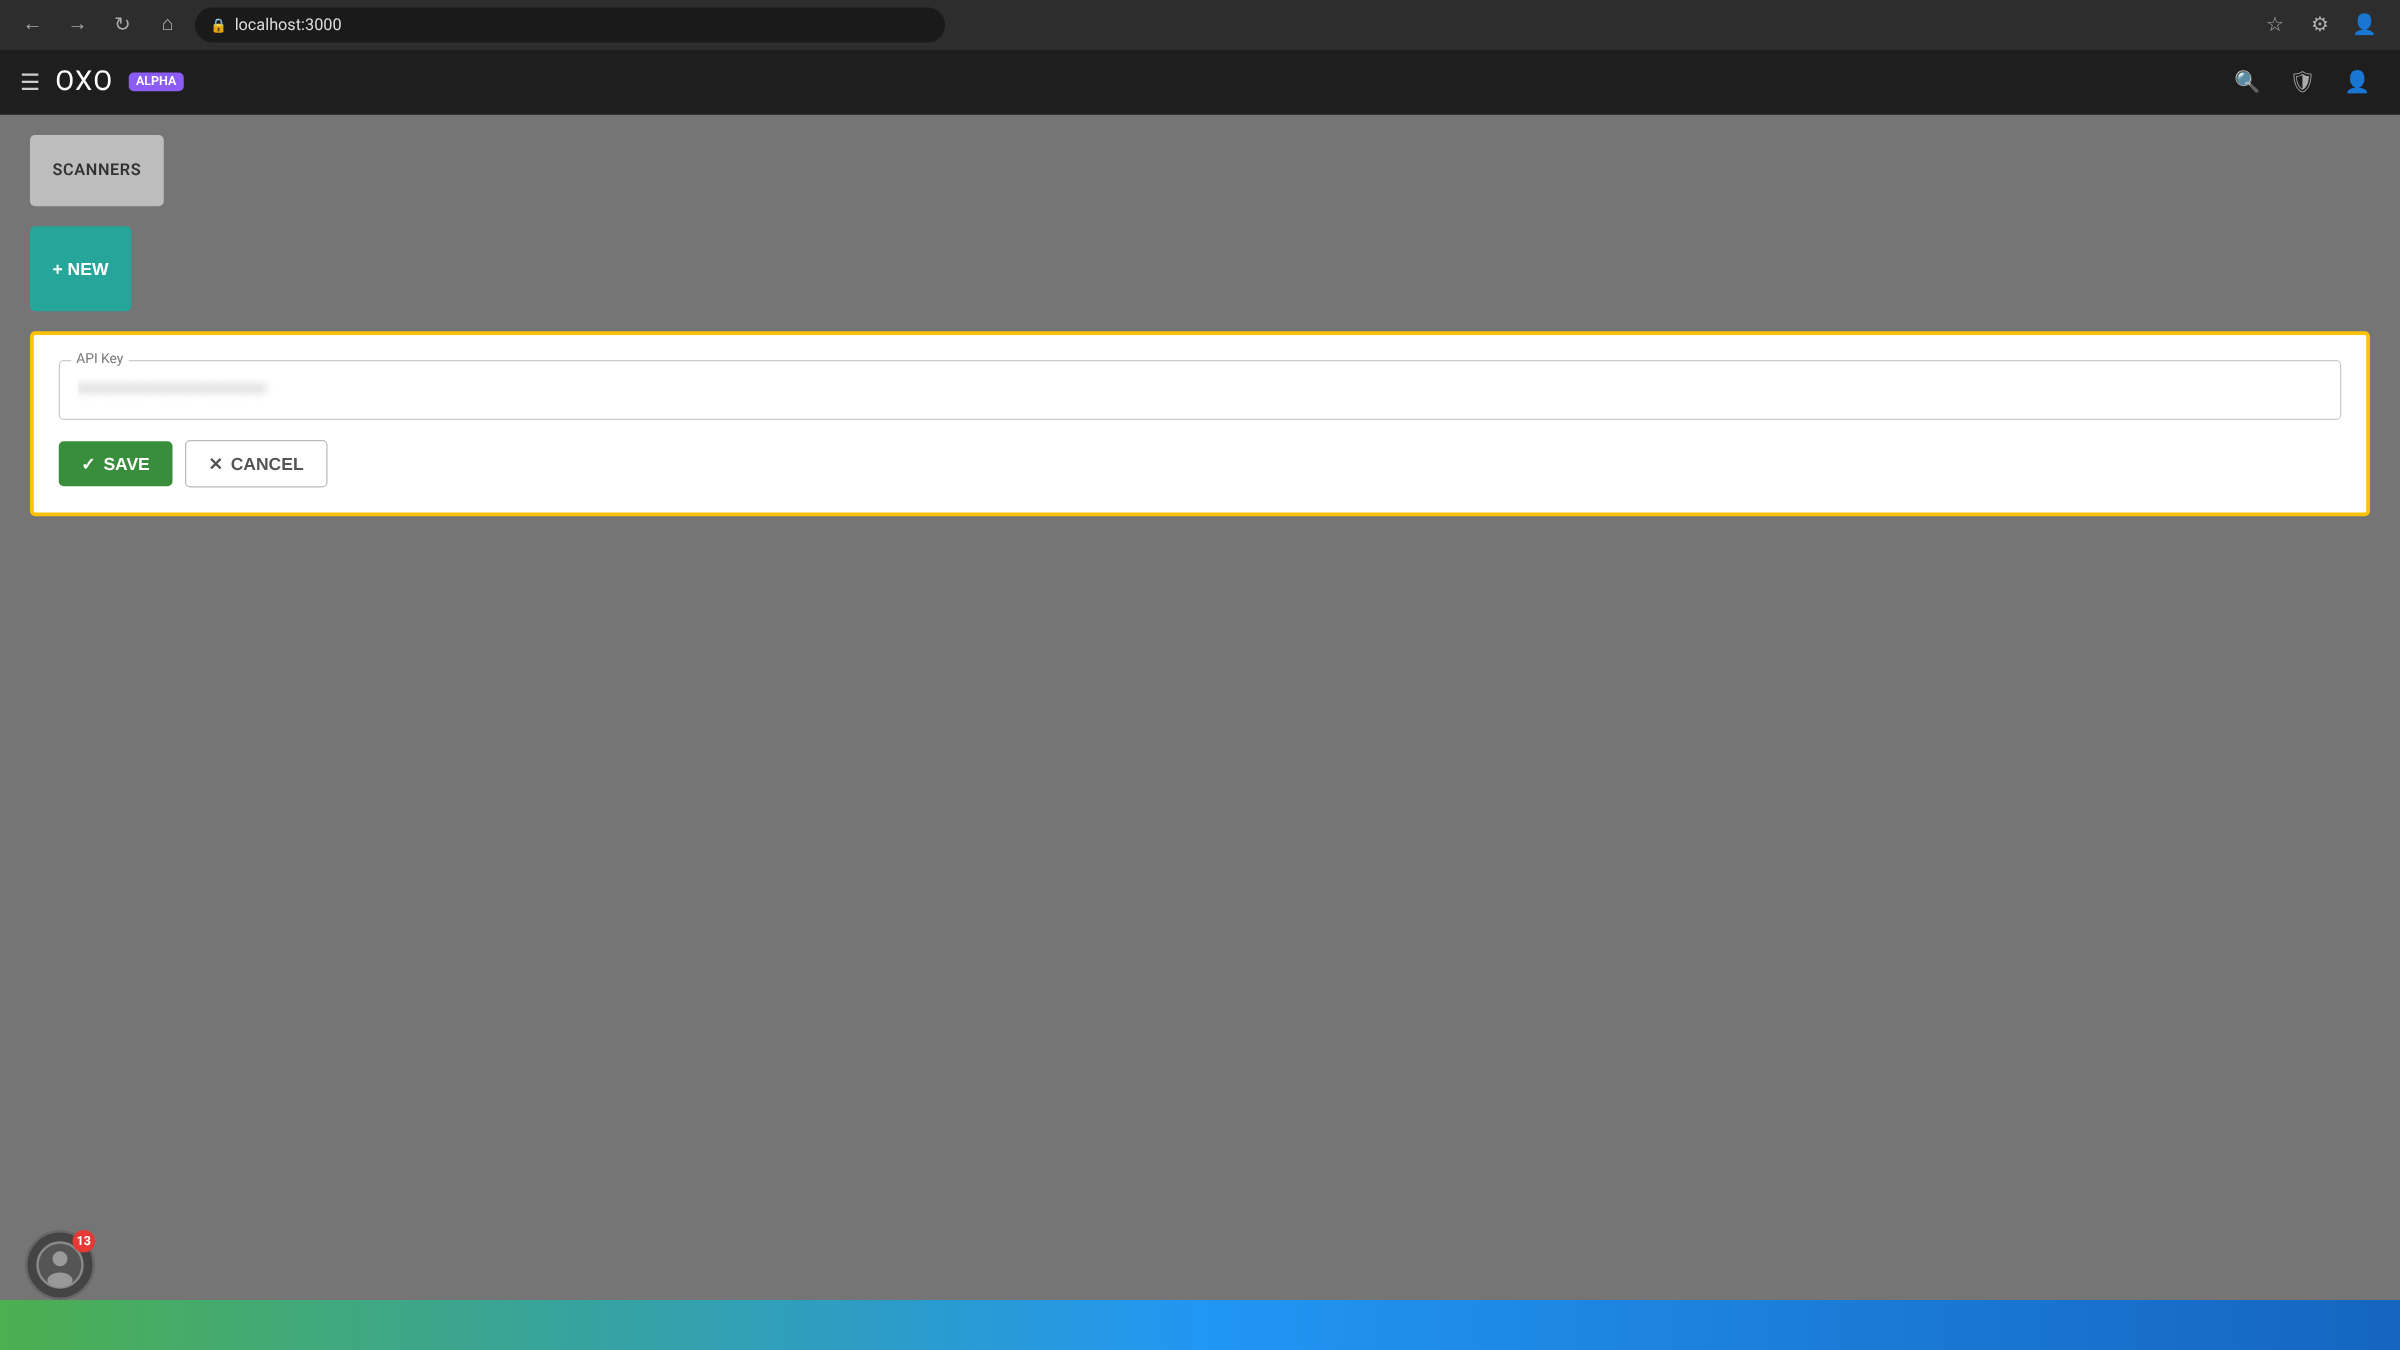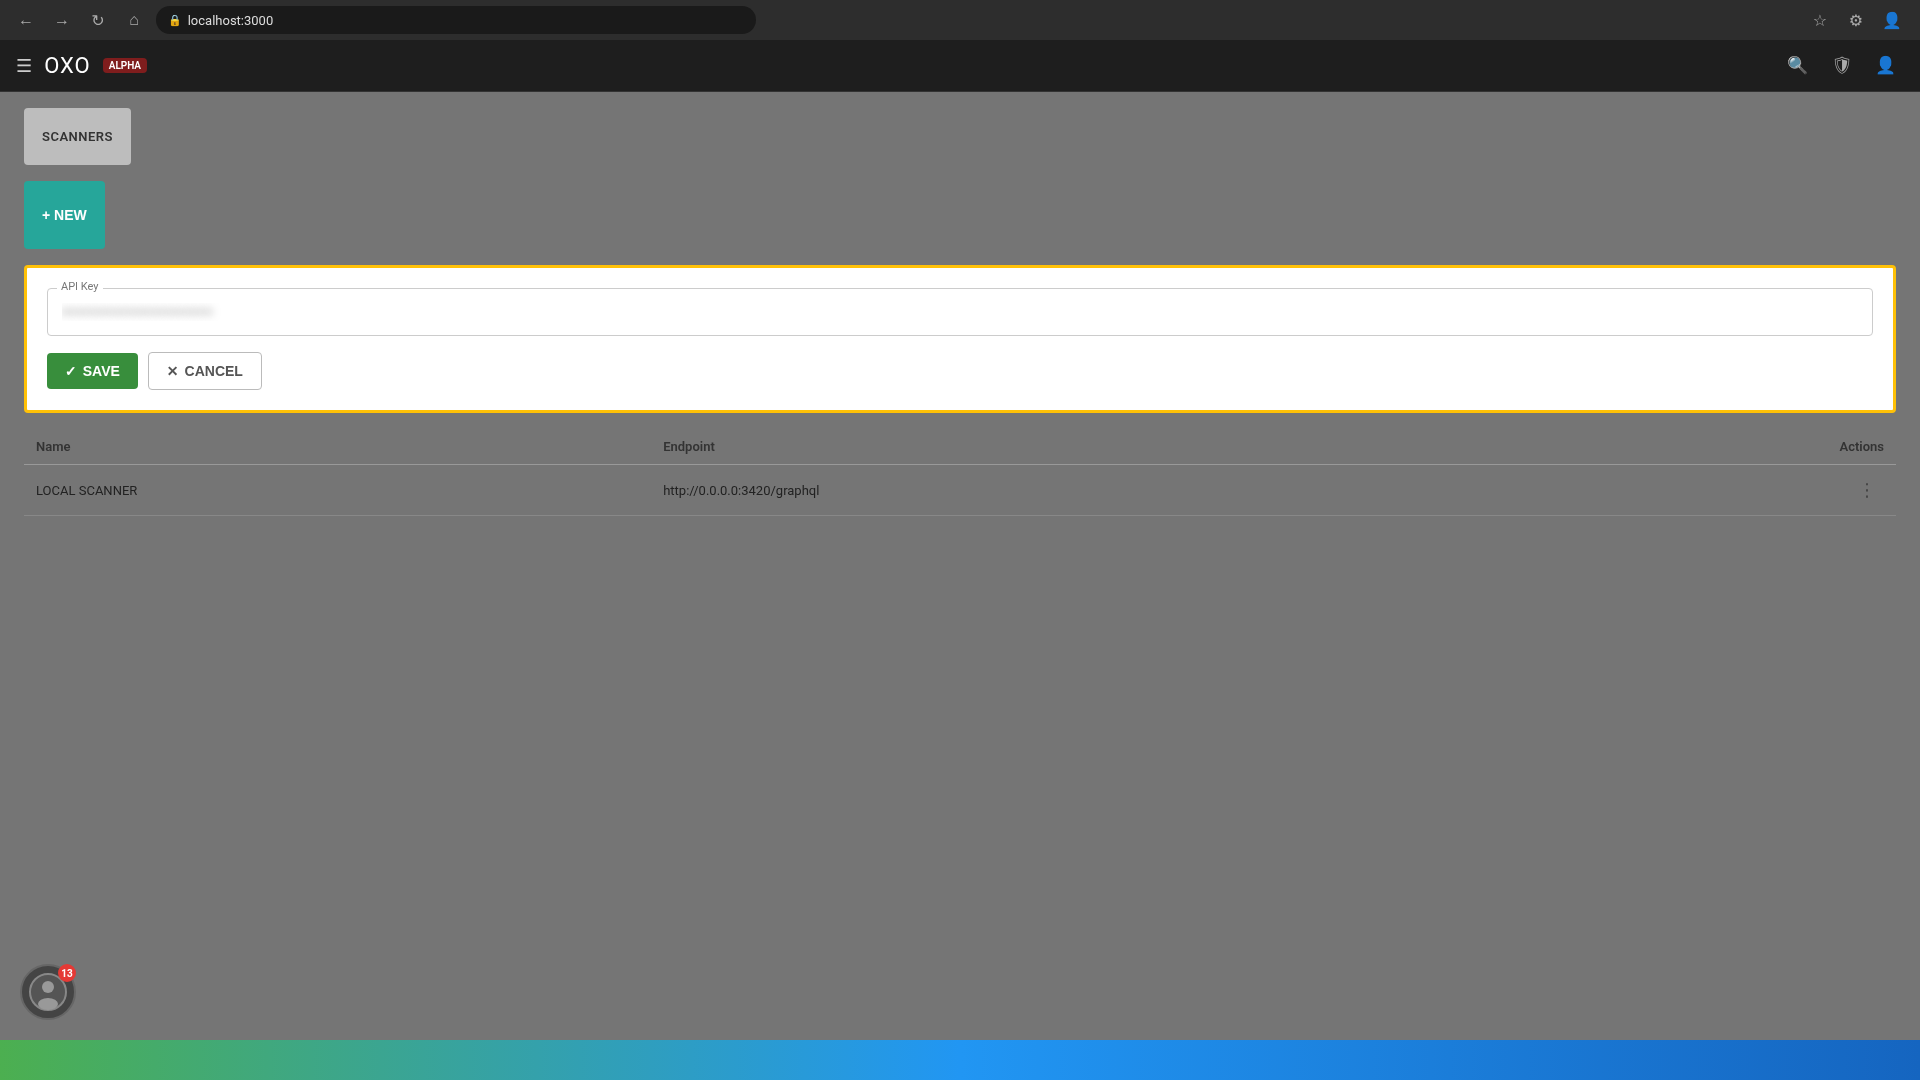--- a/index.html
+++ b/index.html
@@ -78,21 +78,21 @@
       background: none;
       border: none;
     }
     .logo-text {
       color: #fff;
       font-size: 22px;
       font-weight: 400;
       letter-spacing: 1px;
     }
     .alpha-badge {
-      background: #7f1d1d;
+      background: #8b5cf6;
       color: white;
       font-size: 10px;
       font-weight: 600;
       padding: 2px 6px;
       border-radius: 4px;
       text-transform: uppercase;
     }
     .header-right {
       margin-left: auto;
       display: flex;
@@ -269,21 +269,21 @@
       bottom: 0;
       left: 0;
       width: 1920px;
       height: 40px;
       background: linear-gradient(to right, #4caf50, #2196f3, #1565c0);
     }
 
     
     .avatar-container {
       position: fixed;
-      bottom: 60px;
+      bottom: 40px;
       left: 20px;
     }
     .avatar {
       width: 56px; height: 56px;
       border-radius: 50%;
       background: #444;
       border: 2px solid #666;
       display: flex; align-items: center; justify-content: center;
       overflow: hidden;
     }
@@ -356,38 +356,20 @@
         <span>SAVE</span>
       </button>
       <button class="cancel-btn">
         <span>✕</span>
         <span>CANCEL</span>
       </button>
     </div>
   </div>
 
   
-  <table class="scanners-table">
-    <thead>
-      <tr class="table-header-row">
-        <th class="table-header-cell">Name</th>
-        <th class="table-header-cell">Endpoint</th>
-        <th class="table-header-cell actions-col">Actions</th>
-      </tr>
-    </thead>
-    <tbody>
-      <tr class="table-row">
-        <td class="table-cell">LOCAL SCANNER</td>
-        <td class="table-cell">http://0.0.0.0:3420/graphql</td>
-        <td class="table-cell actions-cell">
-          <button class="more-btn">⋮</button>
-        </td>
-      </tr>
-    </tbody>
-  </table>
 </div>
 
 <div class="avatar-container">
   <div class="avatar">
     <svg width="40" height="40" viewBox="0 0 40 40">
       <circle cx="20" cy="20" r="18" fill="#555" stroke="#888" stroke-width="2"></circle>
       <circle cx="20" cy="15" r="6" fill="#999"></circle>
       <ellipse cx="20" cy="32" rx="10" ry="6" fill="#999"></ellipse>
     </svg>
   </div>

